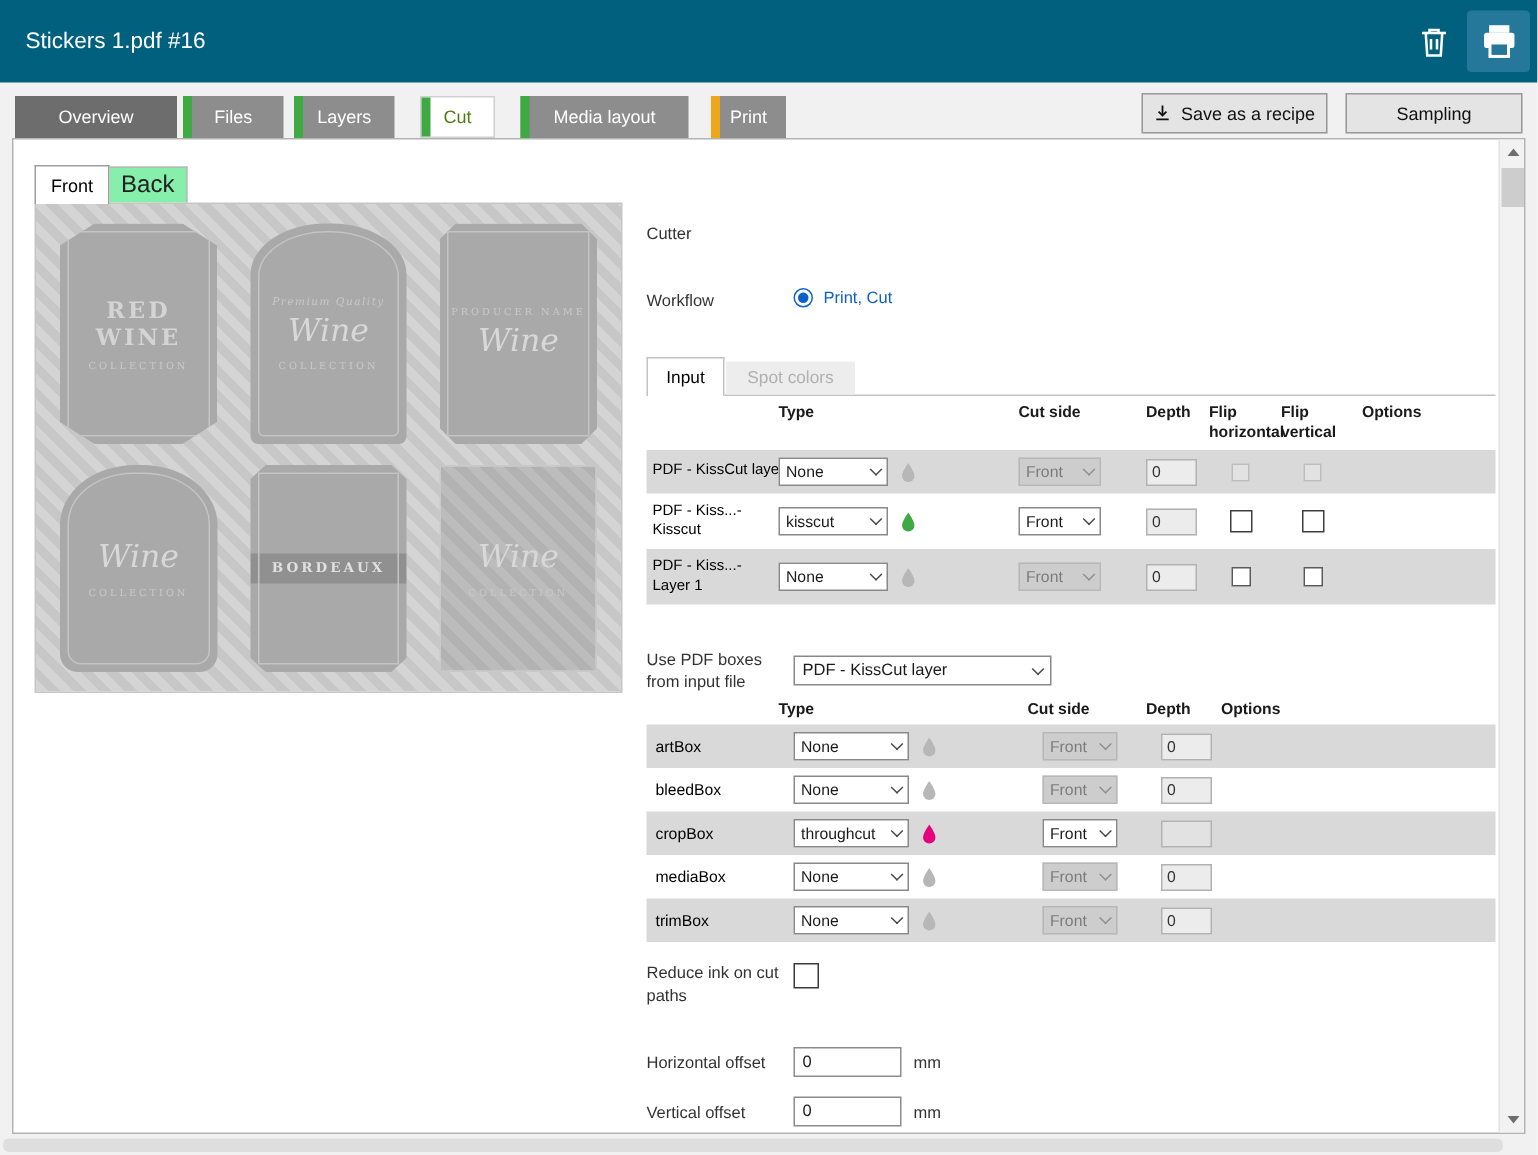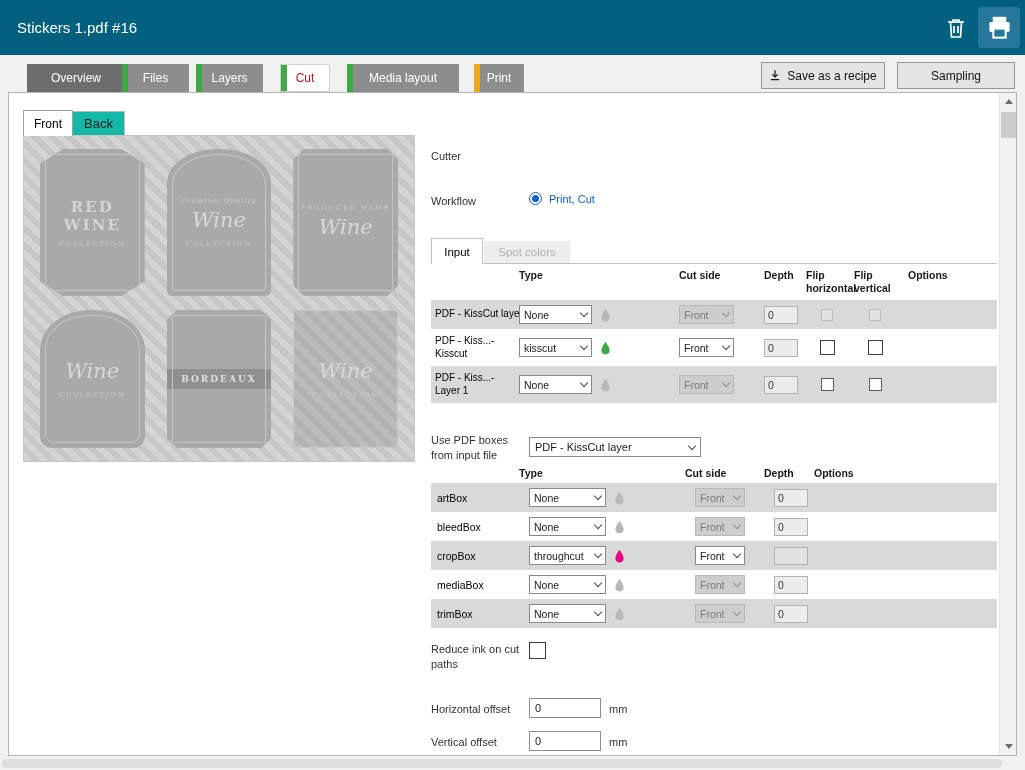--- a/index.html
+++ b/index.html
@@ -19,35 +19,35 @@
   .trash-btn { right: 54px; top: 13px; width: 30px; height: 30px; }
   .print-btn { right: 5px; top: 7px; width: 42px; height: 41px; background: #26789a; border-radius: 3px; }
 
   
   .stab { position: absolute; top: 64px; height: 28px; display: flex; align-items: center; justify-content: center;
           font-size: 12px; color: #fff; background: #8d8d8d; cursor: pointer; }
   .stab .band { position: absolute; left: 0; top: 0; bottom: 0; width: 6px; }
   .band.green { background: #3faa44; }
   .band.orange { background: #eda71c; }
   .stab.darker { background: #6d6d6d; }
-  .stab.selected { background: #fff; color: #b91c1c; border: 1px solid #cfcfcf; }
+  .stab.selected { background: #fff; color: #4d7c0f; border: 1px solid #cfcfcf; }
 
   .hbtn { position: absolute; top: 62px; height: 27px; background: #e4e4e4; border: 1px solid #989898;
           font-size: 12px; color: #111; display: flex; align-items: center; justify-content: center; gap: 6px; cursor: pointer; }
   .save-btn { left: 761px; width: 124px; }
   .sampling-btn { left: 897px; width: 118px; }
 
   
   .panel { position: absolute; left: 8px; top: 92px; width: 1009px; height: 664px; background: #fff; border: 1px solid #b3b3b3; }
 
   
   .fb-front { position: absolute; left: 14px; top: 17px; width: 50px; height: 26px; background: #fff;
               border: 1px solid #9f9f9f; border-bottom: none; z-index: 2; display: flex; align-items: center; justify-content: center; font-size: 12px; cursor: pointer; }
-  .fb-back  { position: absolute; left: 64px; top: 18px; width: 52px; height: 24px; background: #14b8a6;
-              border: 1px solid #b9b9b9; border-left: none; border-bottom: none; display: flex; align-items: center; justify-content: center; font-size: 13px; color: #222; cursor: pointer; text-align: right; }
+  .fb-back  { position: absolute; left: 64px; top: 18px; width: 52px; height: 24px; background: #86efac;
+              border: 1px solid #b9b9b9; border-left: none; border-bottom: none; display: flex; align-items: center; justify-content: center; font-size: 16px; color: #222; cursor: pointer; text-align: right; }
   .preview-box { position: absolute; left: 14px; top: 42px; width: 392px; height: 327px; border: 1px solid #c6c6c6;
                  background: repeating-linear-gradient(45deg, #d4d4d4 0 6px, #c7c7c7 6px 12px);
                  padding: 13px 16px; display: grid; grid-template-columns: repeat(3, 1fr); gap: 14px 22px; }
   .sticker { position: relative; background: #a9a9a9; display: flex; flex-direction: column; align-items: center;
              justify-content: center; text-align: center; overflow: hidden; color: #d2d2d2;
              font-family: "DejaVu Serif", serif; }
   .inner { position: absolute; inset: 5px; border: 1px solid #c4c4c4; pointer-events: none; }
   .s1 { clip-path: polygon(22% 0, 78% 0, 100% 10%, 100% 90%, 78% 100%, 22% 100%, 0 90%, 0 10%); }
   .s2 { border-radius: 50px 50px 5px 5px / 34px 34px 5px 5px; }
   .s2 .inner { border-radius: 46px 46px 4px 4px / 30px 30px 4px 4px; }
@@ -154,21 +154,21 @@
     </div>
     <div class="icon-btn print-btn">
       <svg width="27" height="27" viewBox="0 0 24 24">
         <rect x="6" y="2.5" width="12" height="4.5" fill="#fff"></rect>
         <rect x="3" y="7" width="18" height="9" rx="1.5" fill="#fff"></rect>
         <rect x="6.5" y="13" width="11" height="8" fill="#26789a" stroke="#fff" stroke-width="1.8"></rect>
       </svg>
     </div>
   </div>
 
-  <div class="stab darker" style="left:27px;width:98px">
+  <div class="stab darker" style="left:10px;width:108px">
     <span>Overview</span>
   </div>
   <div class="stab" style="left:122px;width:67px">
     <span class="band green"></span>
     <span>Files</span>
   </div>
   <div class="stab" style="left:196px;width:67px">
     <span class="band green"></span>
     <span>Layers</span>
   </div>

